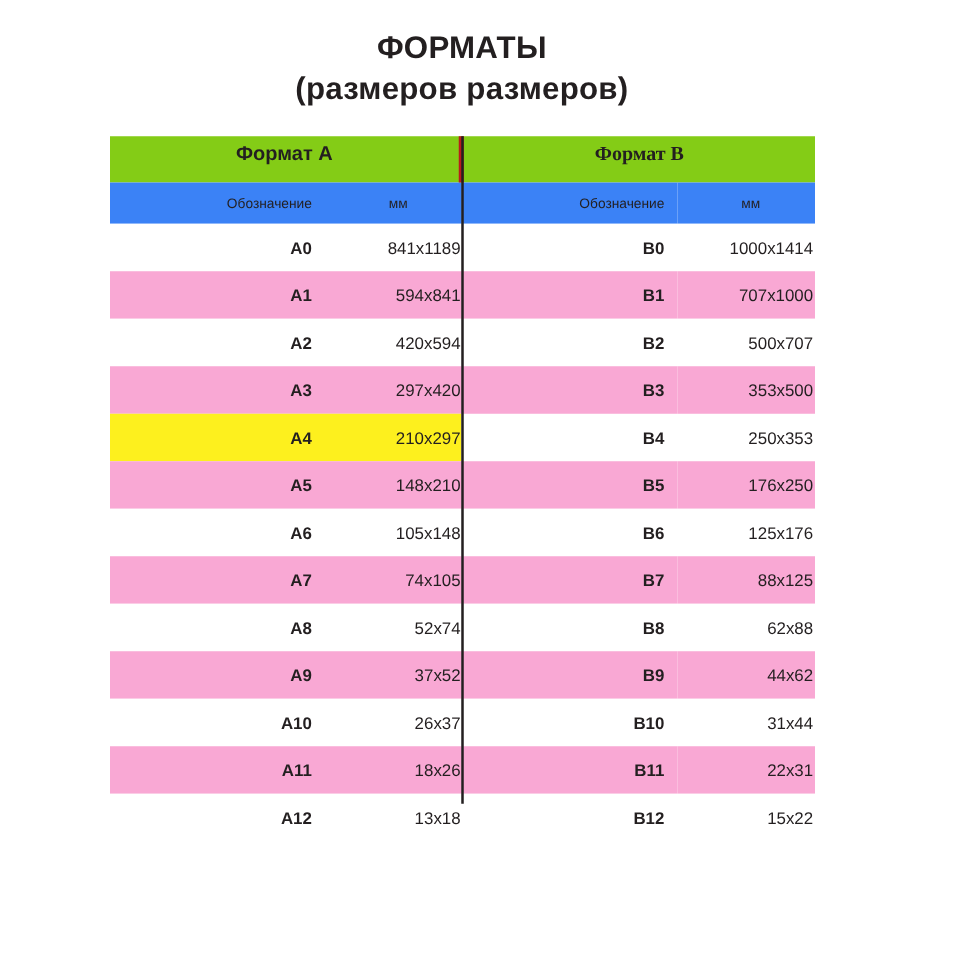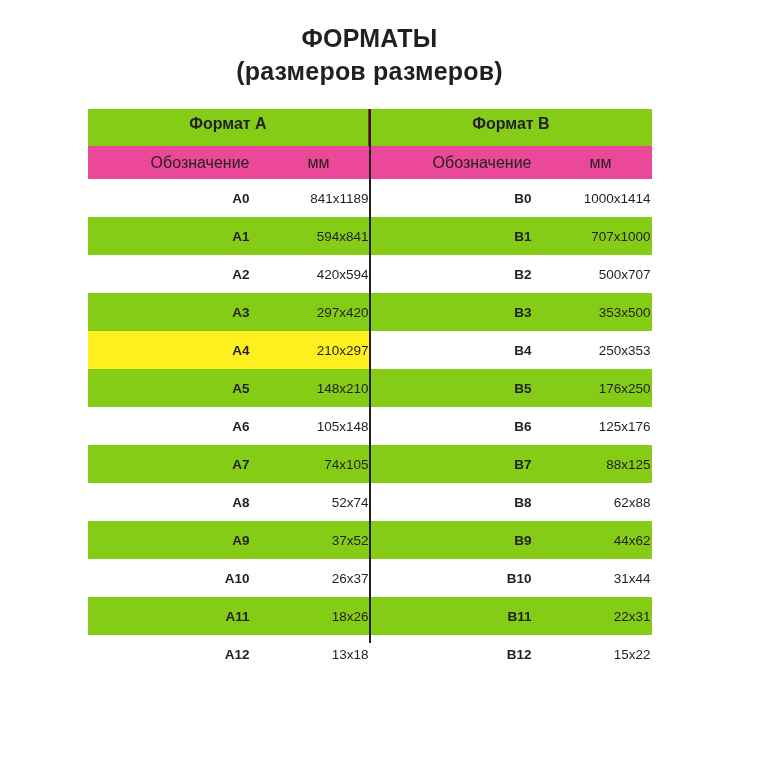--- a/index.html
+++ b/index.html
@@ -47,43 +47,44 @@
   table.fmt col.c-size2 { width: 19.5%; }
 
   .grp-head td {
     font-size: 16px;
     font-weight: bold;
     text-align: center;
     padding: 6px 0 13px 0;
     background: #84cc16;
   }
   .grp-head td.sep-left {
-    border-left: 2px solid #b91c1c;
+    border-left: 4px solid #b91c1c;
+    font-family: Liberation Serif, serif;
   }
   .col-head td {
-    background: #ec4899;
-    font-size: 16px;
+    background: #3b82f6;
+    font-size: 11px;
     height: 31px;
     vertical-align: middle;
   }
   .col-head td.lbl-code {
     text-align: right;
     padding-right: 10px;
     font-weight: normal;
   }
   .col-head td.lbl-size {
     text-align: center;
     padding-left: 9px;
     font-weight: normal;
   }
   tbody.rows tr {
     height: 38px;
   }
   tbody.rows tr.alt td {
-    background: #84cc16;
+    background: #f9a8d4;
     margin-left: 11px;
   }
   tbody.rows tr.plain td {
     background: #ffffff;
   }
   tbody.rows tr.hl td.h {
     background: #fdf01e;
   }
   tbody.rows td {
     font-size: 13.5px;

